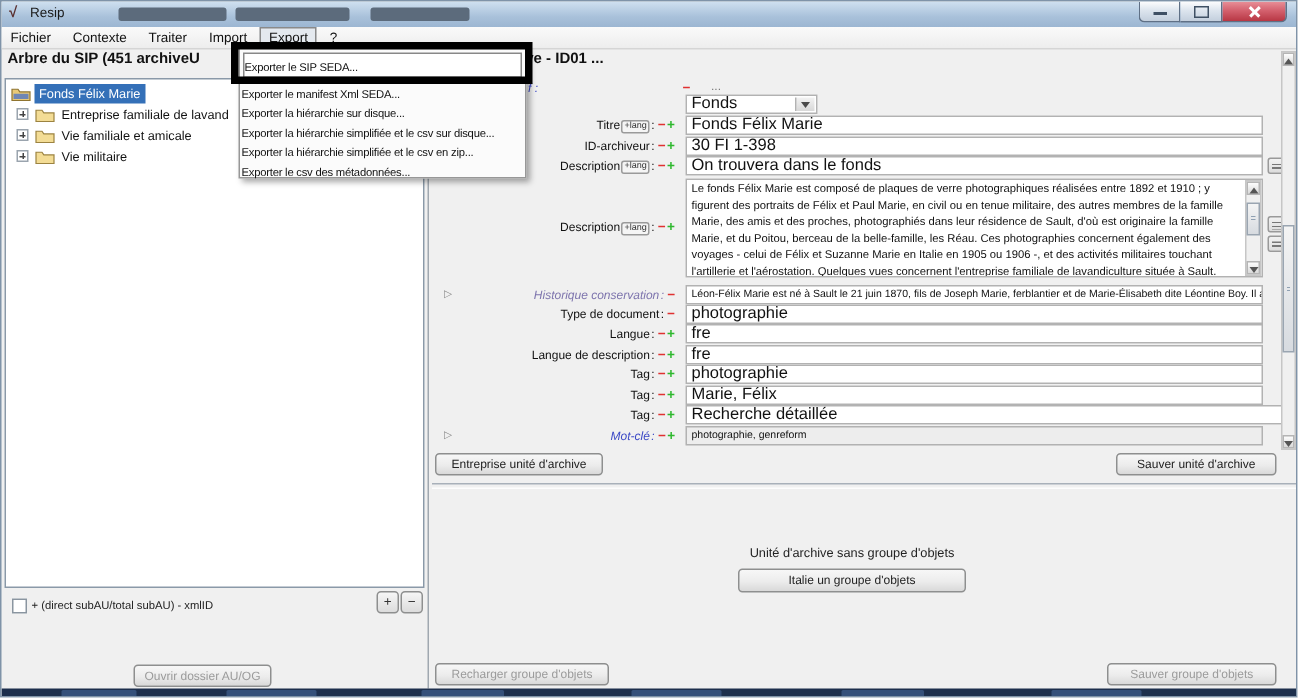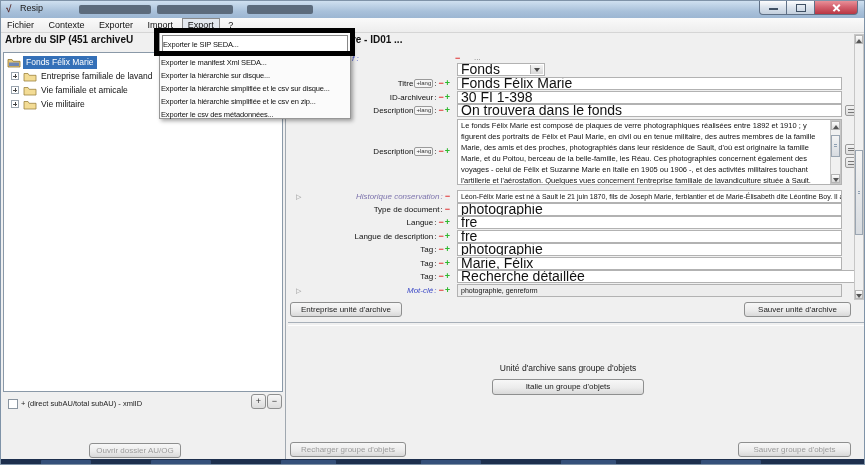--- a/index.html
+++ b/index.html
@@ -41,21 +41,21 @@
   .chkrow{position:absolute;left:7px;top:397px;font-size:7.5px;color:#222;line-height:11px;}
   .chkbox{position:absolute;left:0;top:1px;width:8px;height:8px;background:#fff;border:1px solid #8a95a0;}
   .chklbl{position:absolute;left:13px;top:0;white-space:nowrap;}
   .zbtn{position:absolute;top:393px;width:15px;height:15px;border:1px solid #8e8f8f;border-radius:3px;
     background:linear-gradient(#f6f6f6,#dcdcdc);font-size:9px;line-height:13px;text-align:center;color:#333;box-sizing:border-box;}
   
   .btn{position:absolute;height:15px;border:1px solid #8e8f8f;border-radius:3px;box-sizing:border-box;
     background:linear-gradient(#f7f7f7,#ececec 55%,#d9d9d9);font-size:8px;line-height:13px;text-align:center;color:#222;white-space:nowrap;}
   .btn.disabled{color:#9b9b9b;}
   .fld{position:absolute;height:13px;background:#fff;border:1px solid #b2b2b2;box-sizing:border-box;
-    font-size:14px;line-height:11px;padding:0 3px;color:#111;white-space:nowrap;overflow:hidden;}
+    font-size:11px;line-height:11px;padding:0 3px;color:#111;white-space:nowrap;overflow:hidden;}
   .fld.small{font-size:7px;}
   .fld.grey{background:#ededed;}
   
   #aupanel{position:absolute;left:287px;top:31px;width:578px;height:427px;}
   .au-header{position:absolute;left:2px;top:2px;font-size:10px;font-weight:bold;color:#111;white-space:nowrap;}
   .profil-frag{position:absolute;left:64px;top:22px;font-size:8px;font-style:italic;color:#3c49c6;}
   .minus{color:#e03131;font-weight:bold;font-size:9px;margin-left:2px;}
   .plus{color:#2eb82e;font-weight:bold;font-size:9px;margin-left:1px;}
   .profil-minus{position:absolute;left:165px;top:21px;}
   .profil-more{position:absolute;left:186px;top:21px;font-size:8px;color:#777;}
@@ -117,21 +117,21 @@
       <div class="wbtn close">
           <span class="glyph-close-a"></span>
           <span class="glyph-close-b"></span>
         </div>
     </div>
   </div>
 
   <div class="menubar">
     <span class="mbitem">Fichier</span>
     <span class="mbitem">Contexte</span>
-    <span class="mbitem">Exporter</span>
+    <span class="mbitem">Traiter</span>
     <span class="mbitem">Import</span>
     <span class="mbitem active">Export</span>
     <span class="mbitem">?</span>
   </div>
 
   <div class="tree-header">Arbre du SIP (451 archiveU</div>
   <div class="treebox">
     <div class="titem" style="left:3px;top:3px;">
       <svg class="foldericon" style="left:0;" width="14" height="11" viewBox="0 0 14 11">
           <path d="M1 2.5 h4 l1.2 1.8 H13 V10 H1 Z" fill="#e8c977" stroke="#8f7430" stroke-width="0.8"></path>

